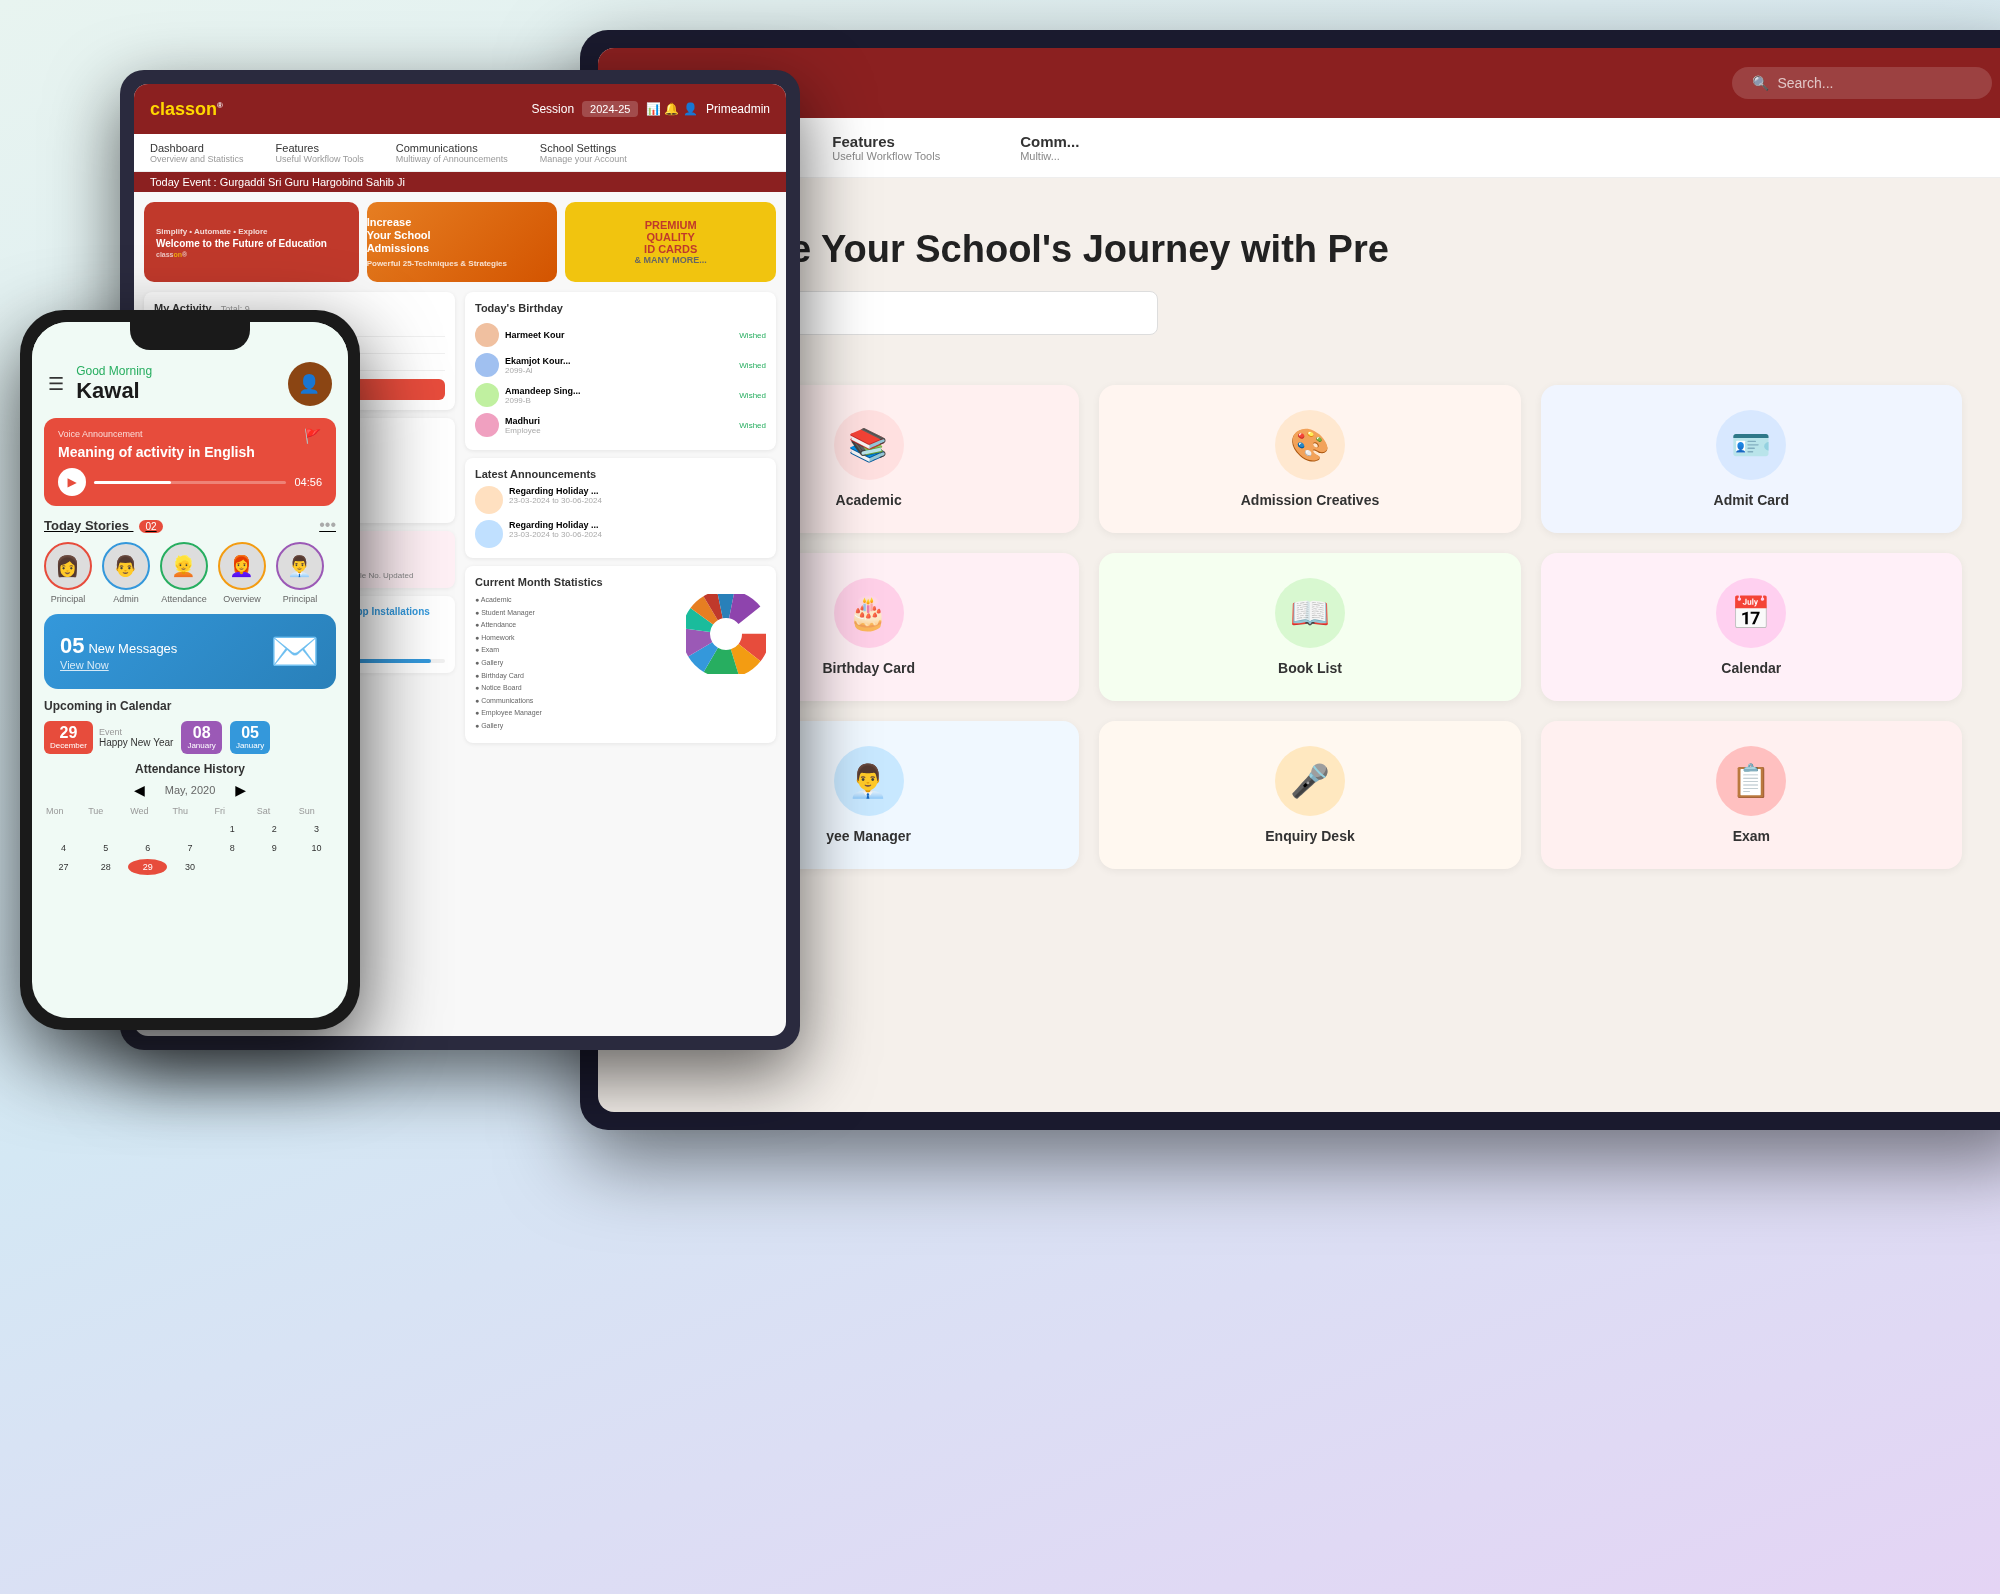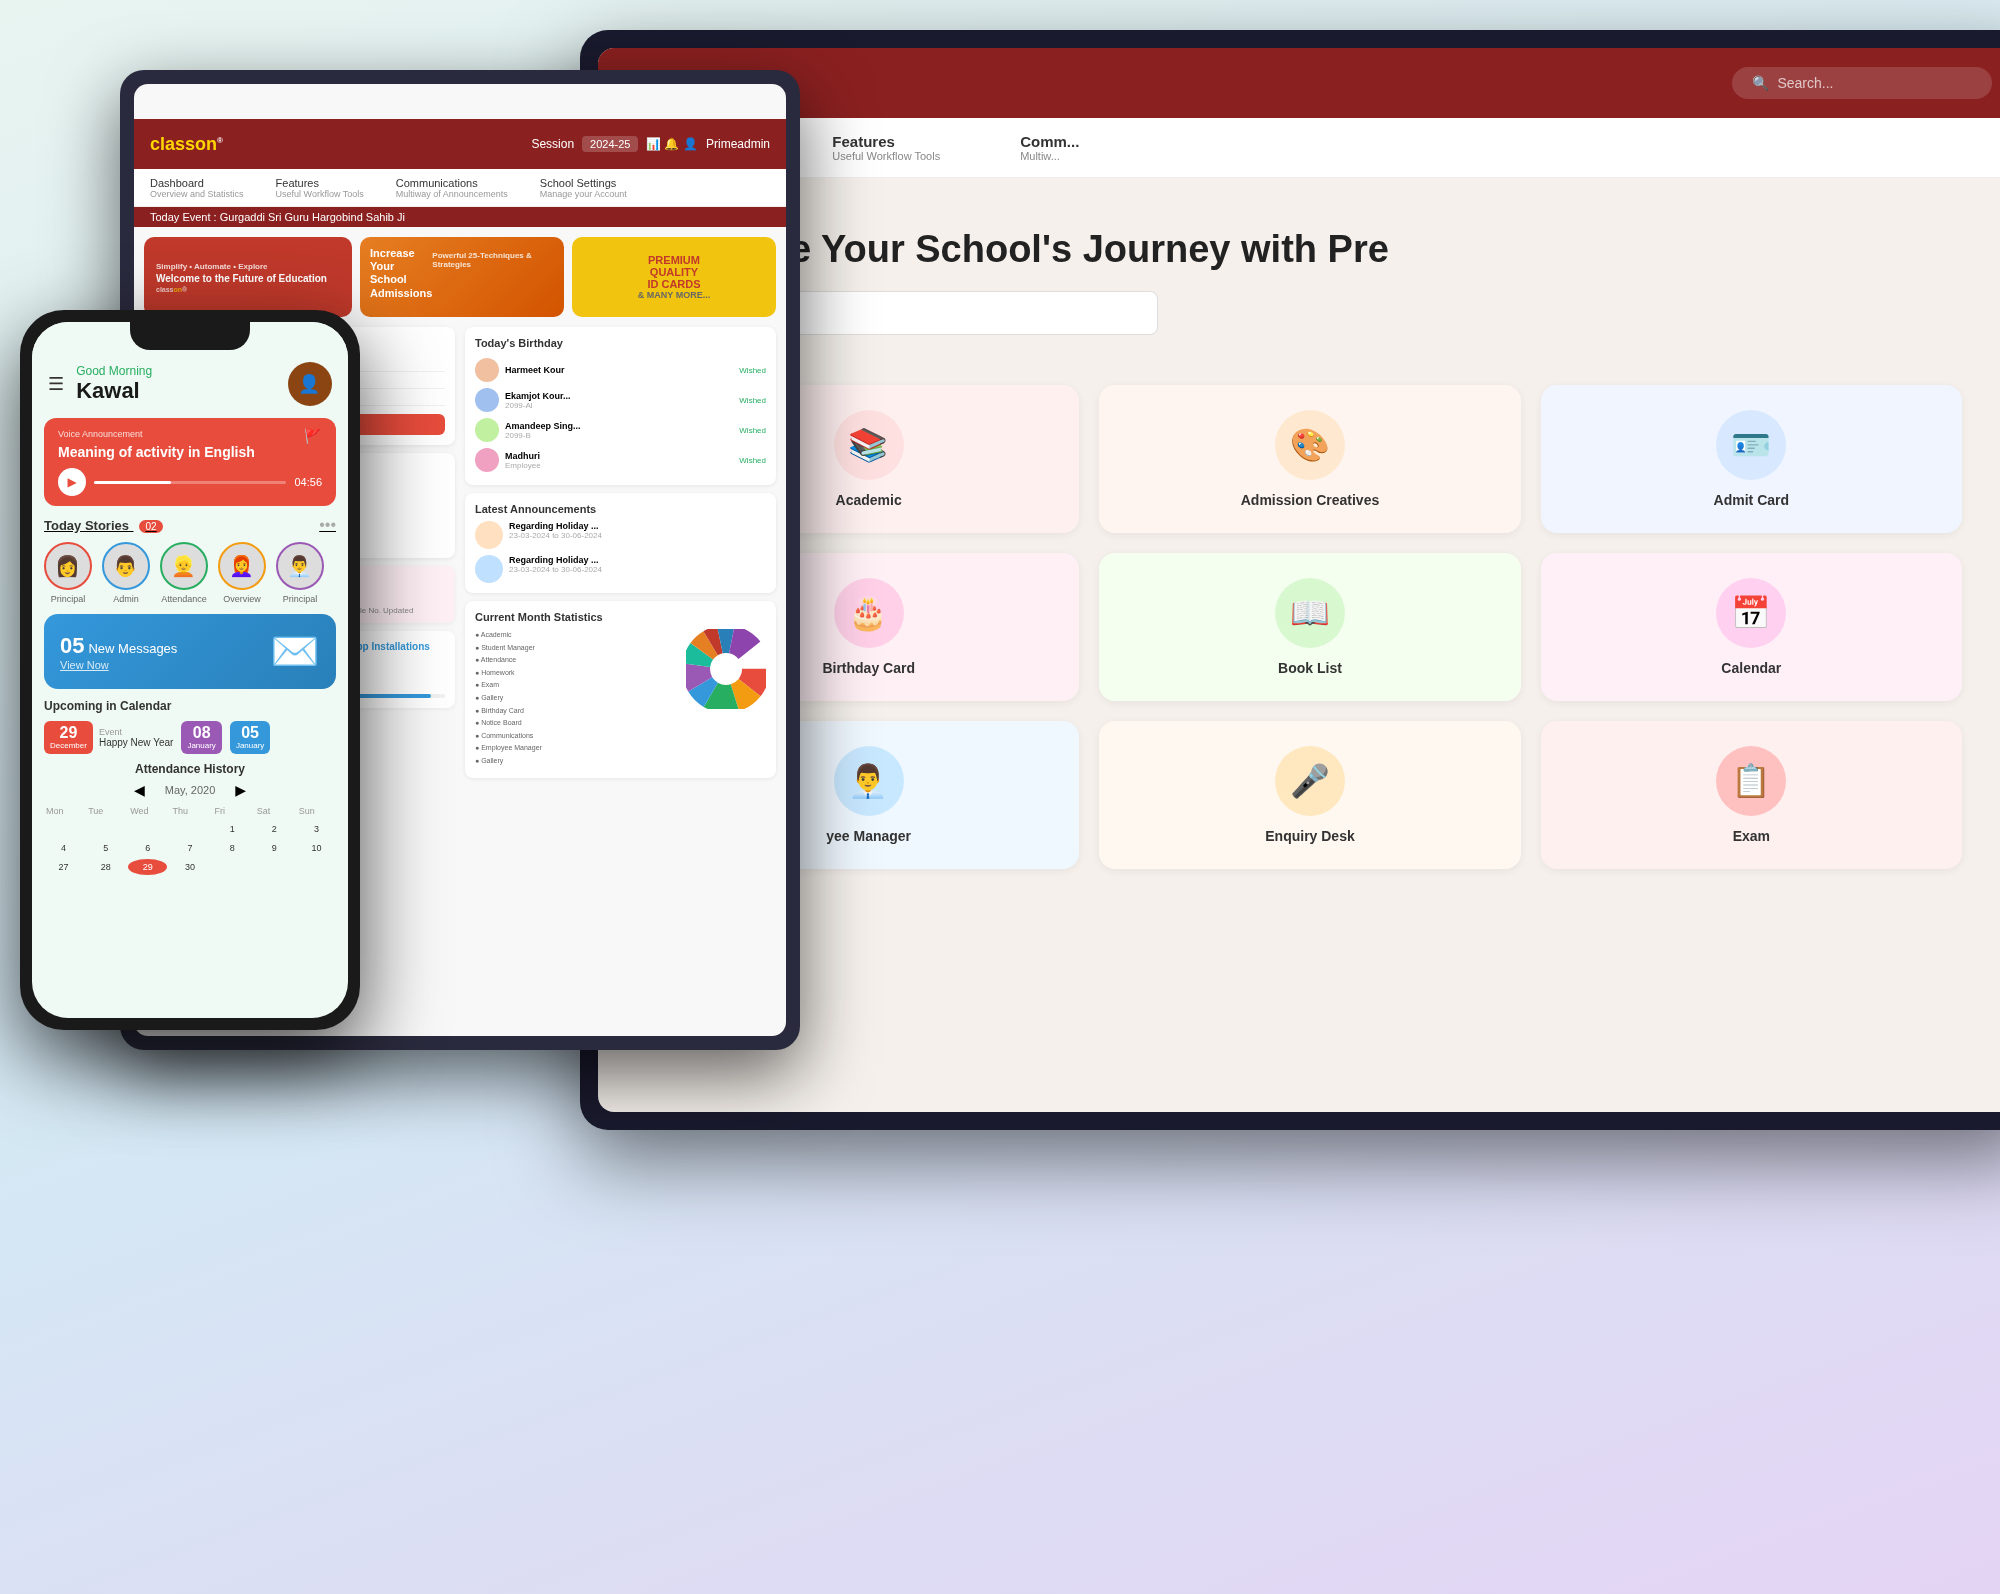--- a/index.html
+++ b/index.html
@@ -168,21 +168,20 @@
       border-radius: 14px;
       overflow: hidden;
     }
     .ipad-header {
       background: #8b2020;
       height: 50px;
       display: flex;
       align-items: center;
       padding: 10px 16px;
       gap: 10px;
-      margin-top: 35px;
     }
     .classon-logo-ipad {
       color: white;
       font-size: 18px;
       font-weight: 700;
     }
     .classon-logo-ipad span { color: #ffd700; }
     .ipad-header-right {
       margin-left: auto;
       display: flex;
@@ -246,26 +245,26 @@
       font-size: 10px;
       font-weight: 600;
       min-height: 80px;
       display: flex;
       flex-direction: column;
       justify-content: center;
     }
     .banner-orange {
       background: linear-gradient(135deg, #e67e22, #d35400);
       border-radius: 10px;
-      padding: 10px;
       flex: 1;
       color: white;
       font-size: 9px;
       min-height: 80px;
       display: flex;
+      flex-direction: column;
       justify-content: center;
       font-weight: 600;
     }
     .banner-yellow {
       background: #f1c40f;
       border-radius: 10px;
       padding: 10px;
       flex: 1;
       color: #333;
       font-size: 9px;

